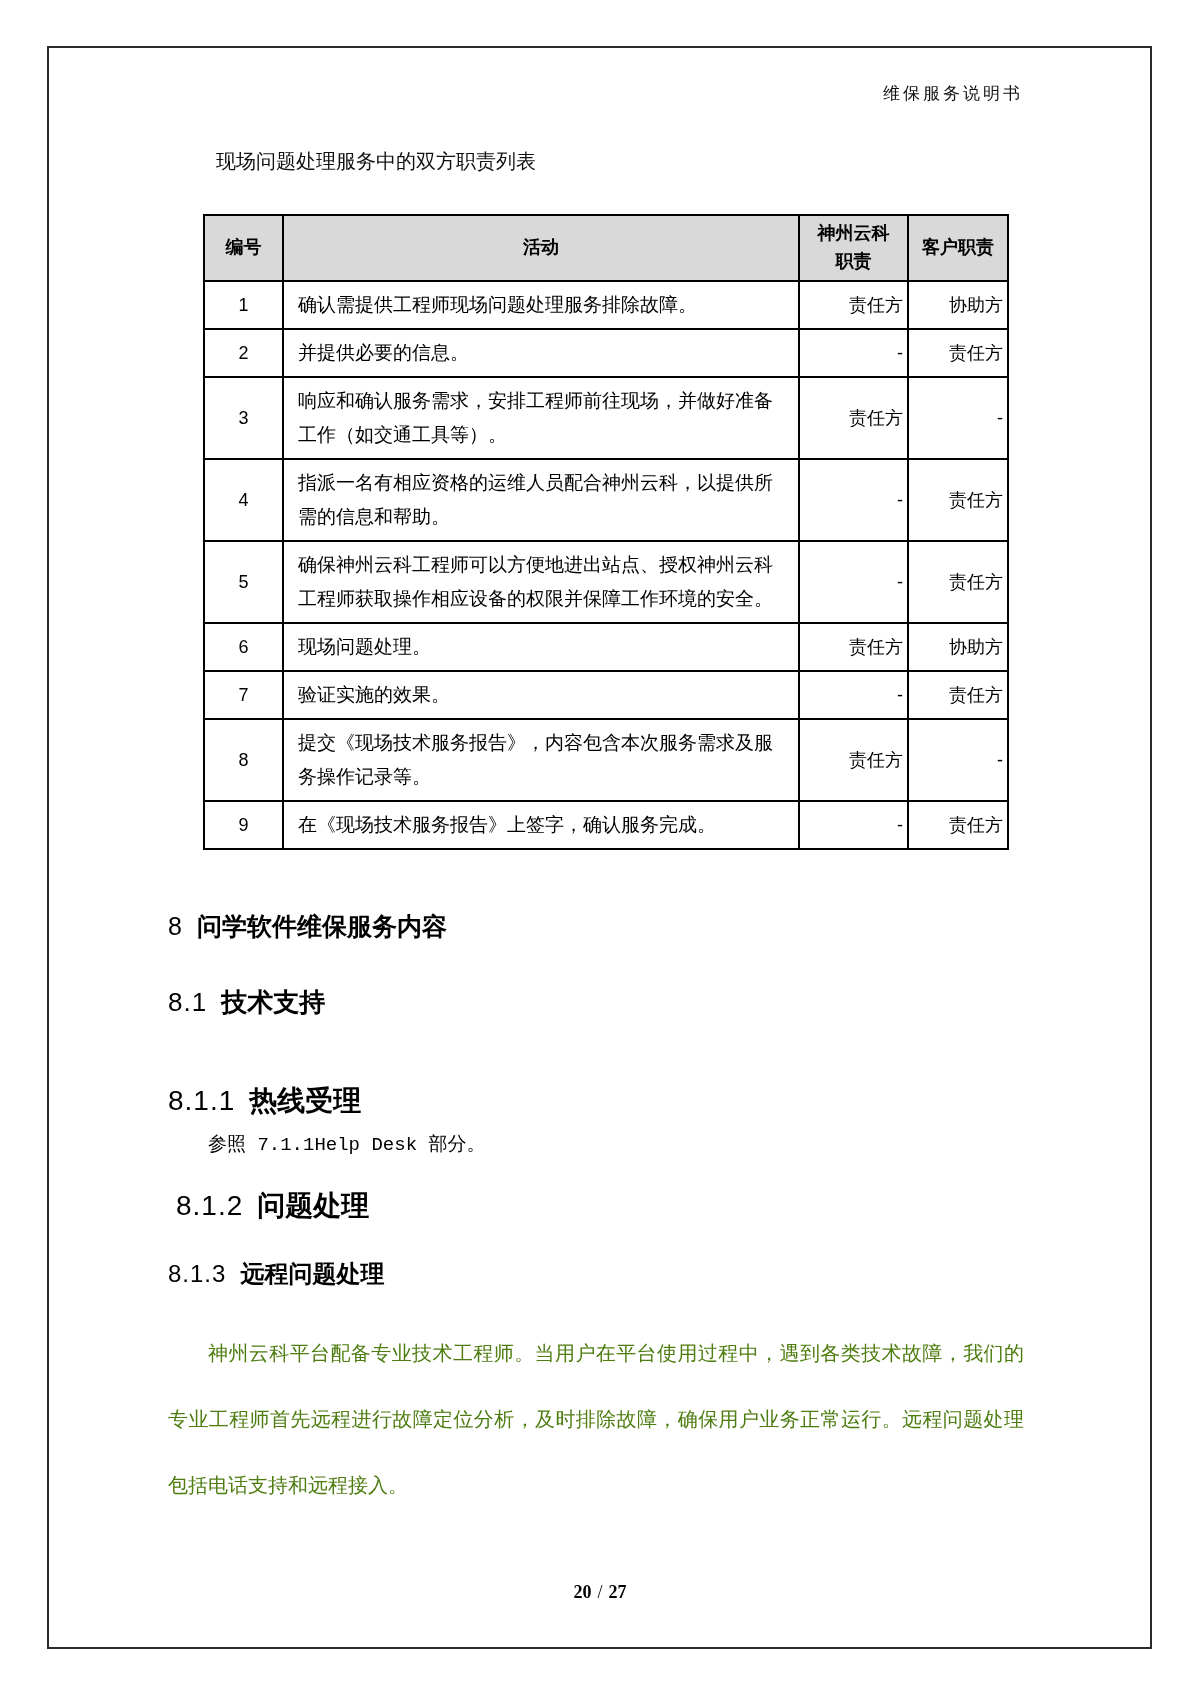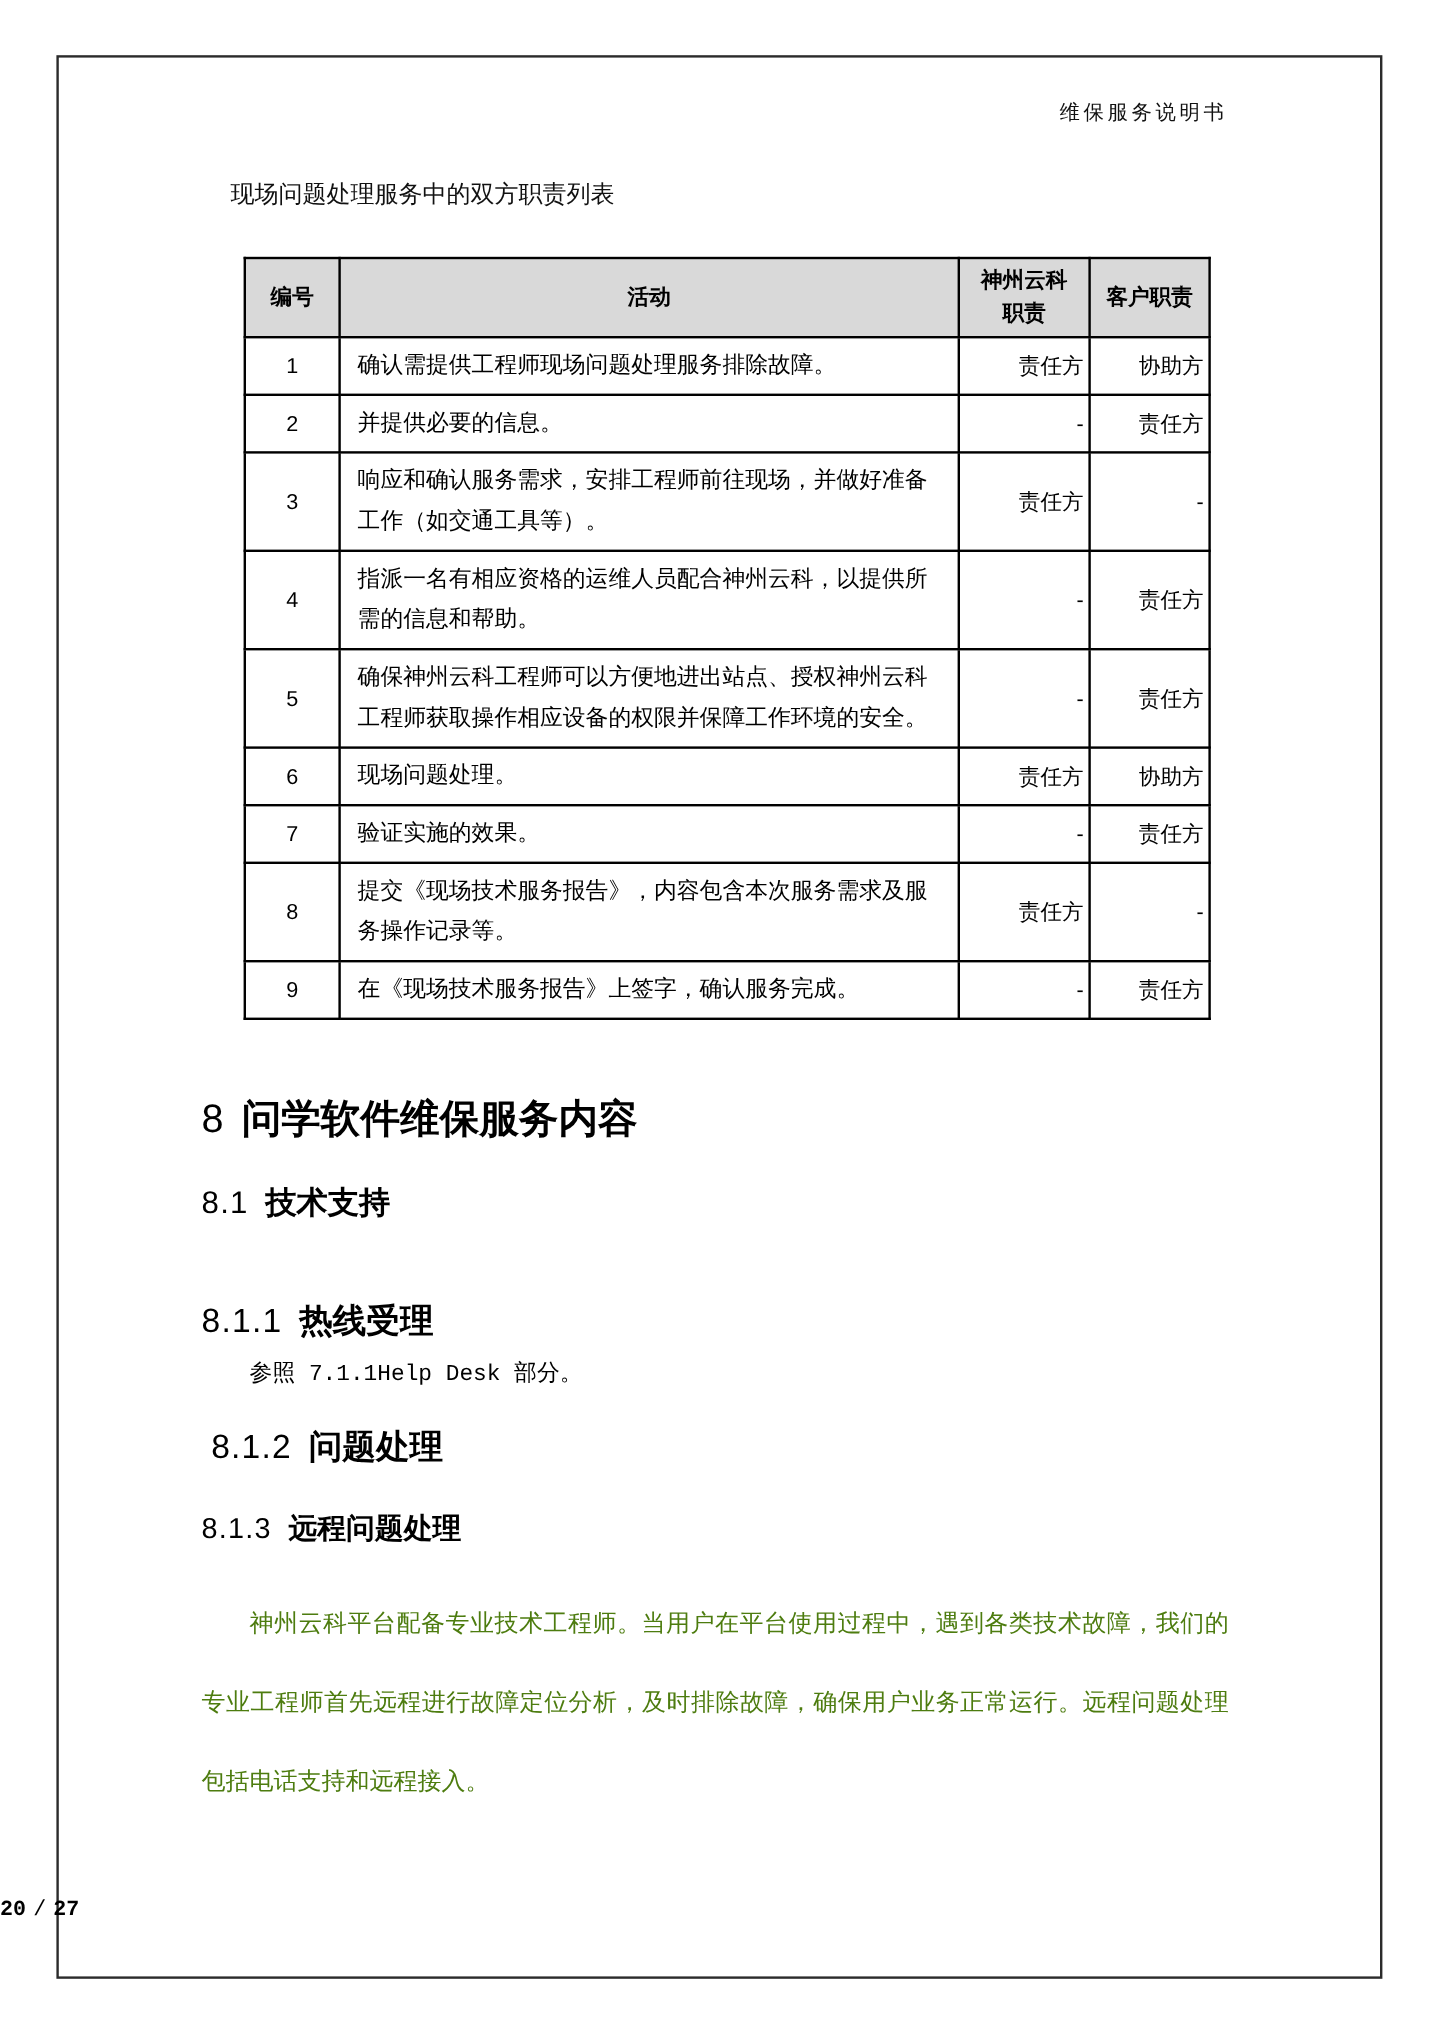--- a/index.html
+++ b/index.html
@@ -15,21 +15,21 @@
     position:absolute; left:47px; top:46px;
     width:1101px; height:1599px;
     border:2px solid #2b2b2b;
   }
   .doc-title {
     position:absolute; top:82px; right:177px;
     font-family:"Liberation Serif", serif;
     font-size:17px; letter-spacing:3px; color:#111;margin-left:28px;
   }
   .intro {
-    position:absolute; left:192px; top:148px;
+    position:absolute; left:216px; top:148px;
     font-size:20px; color:#111;
   }
   table.resp {
     position:absolute; left:203px; top:214px;
     width:804px;
     border-collapse:collapse; table-layout:fixed;
   }
   table.resp th, table.resp td {
     border:2px solid #000;
     vertical-align:middle;
@@ -43,41 +43,41 @@
     white-space:pre-line;
     padding:0 2px;
   }
   table.resp td { font-size:19px; padding:6px 4px; }
   table.resp td.c0 { text-align:center; font-size:18px; }
   table.resp td.c1 { padding:6px 12px 6px 14px; line-height:34px; text-align:left;border-radius:12px; }
   table.resp td.c2, table.resp td.c3 { text-align:right; font-size:18px; }
   .heading { position:absolute; white-space:nowrap; }
   .heading .num { font-weight:400; margin-right:14px; letter-spacing:1px; }
   .heading .ttl { font-weight:700; }
-  .h-l1 { left:168px; top:910px; font-size:33px; }
+  .h-l1 { left:168px; top:910px; font-size:25px; }
   .h-l2 { left:168px; top:985px; font-size:26px; }
   .h-l3a { left:168px; top:1082px; font-size:28px; }
   .h-l3b { left:176px; top:1187px; font-size:28px; }
   .h-l3c { left:168px; top:1258px; font-size:24px; }
   .note {
     position:absolute; left:208px; top:1131px;
     font-family:Liberation Mono, monospace;
     font-size:19px;
   }
   .para {
     position:absolute; left:168px; top:1320px;
     width:856px;
     font-size:20px; line-height:66px;
     text-align:justify; text-indent:2em;
     color:#4d7c0f;
   }
   .footer {
     position:absolute; left:0; top:1582px; width:100%;
-    text-align:left;
-    font-family:Liberation Mono, monospace;
+    text-align:center;
+    font-family:Liberation Serif, serif;
     font-size:18px;
   }
   .footer .pg { font-weight:700; }
   .footer .sep { font-weight:400; padding:0 6px; }
 </style>
 </head>
 <body>
 
 <div class="frame"></div>
 

